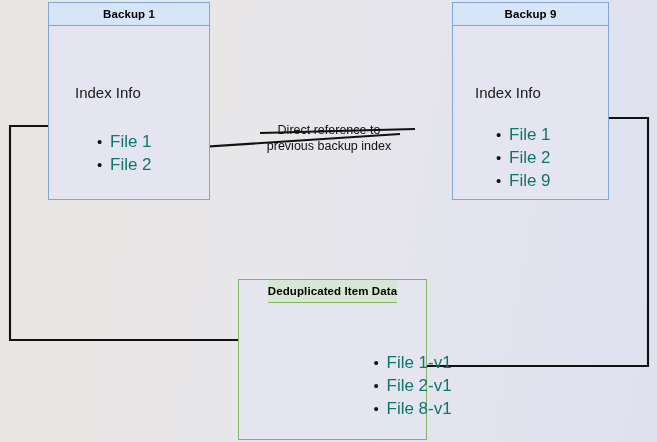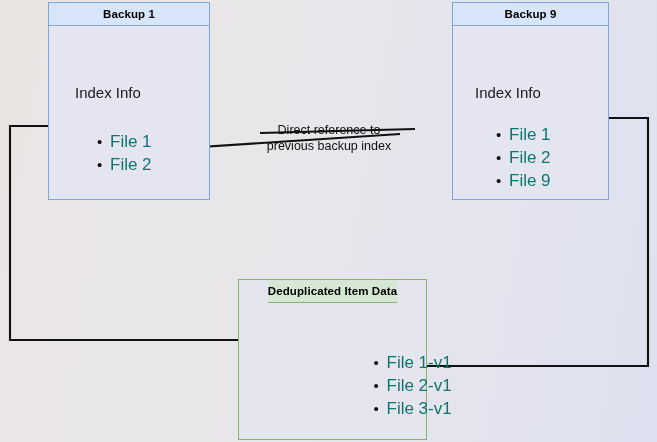--- a/index.html
+++ b/index.html
@@ -166,21 +166,21 @@
       </ul>
     </div>
   </div>
 
   <div class="node node-green" id="dedup">
     <div class="node-header">Deduplicated Item Data</div>
     <div class="node-body">
       <ul class="filelist">
         <li>File 1-v1</li>
         <li>File 2-v1</li>
-        <li>File 3-v1</li>
+        <li>File 8-v1</li>
       </ul>
     </div>
   </div>
 
   <div class="edge-label" id="edge-label-1">Direct reference to
 previous backup index</div>
 
 </div>
 
 </body></html>

